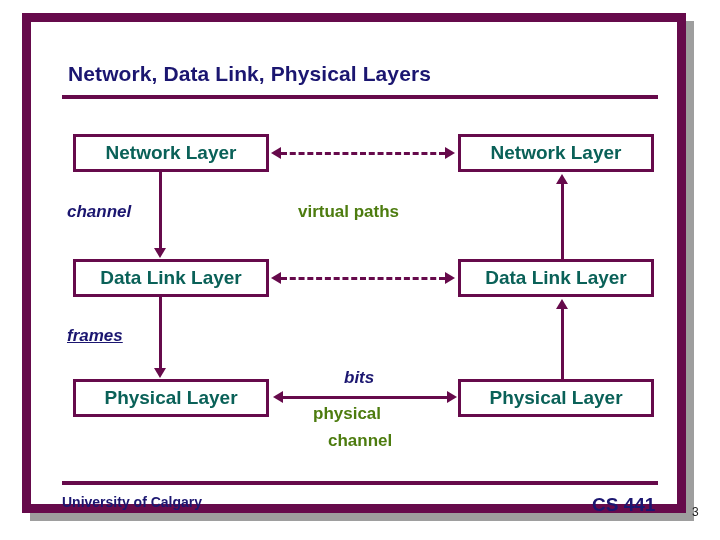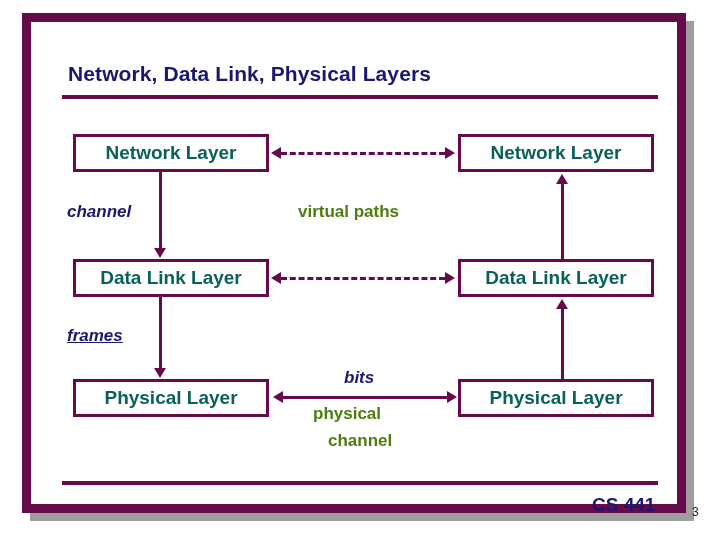--- a/index.html
+++ b/index.html
@@ -258,16 +258,17 @@
 
   <div class="label-navy" id="lbl-packets">channel</div>
   <div class="label-navy" id="lbl-frames">frames</div>
   <div class="label-navy" id="lbl-bits">bits</div>
 
   <div class="label-gold" id="lbl-virtual">virtual paths</div>
   <div class="label-gold" id="lbl-physical-1">physical</div>
   <div class="label-gold" id="lbl-physical-2">channel</div>
 
   <div id="footer-rule"></div>
+  <div id="footer-left">University of Calgary</div>
   <div id="footer-right">CS 441</div>
   <div id="page-number">3</div>
 
 </div>
 
 </body></html>

